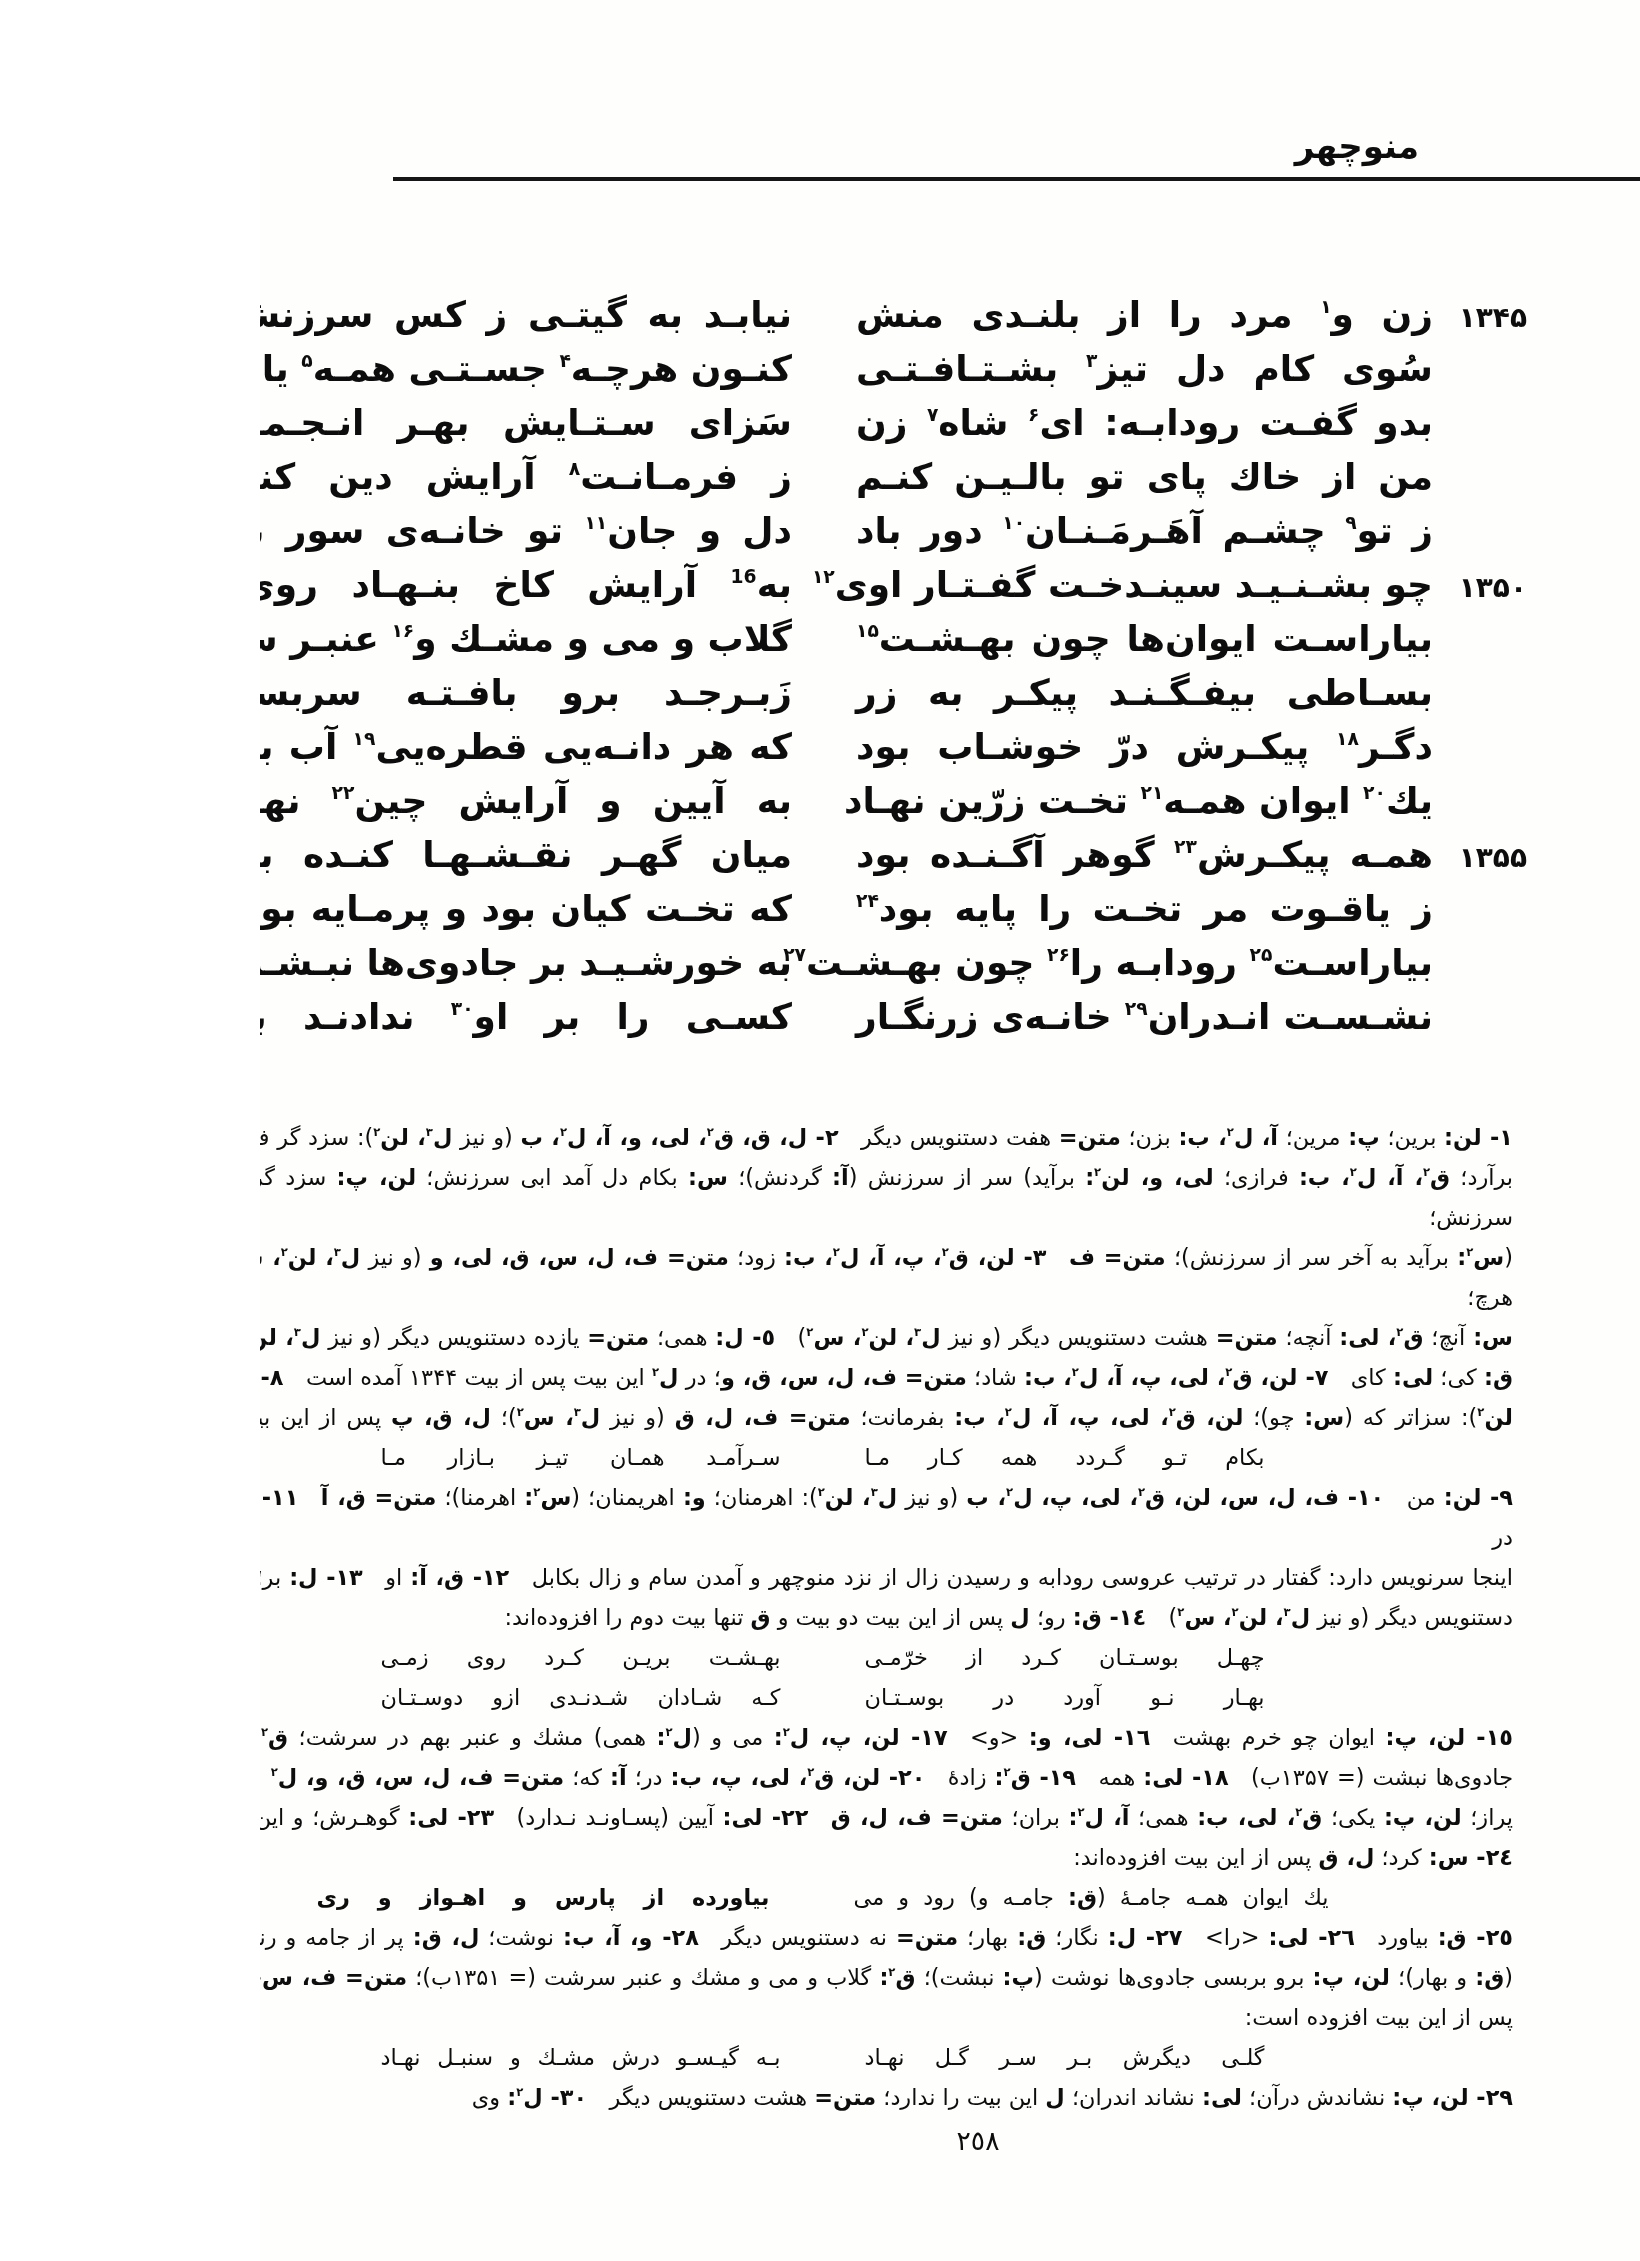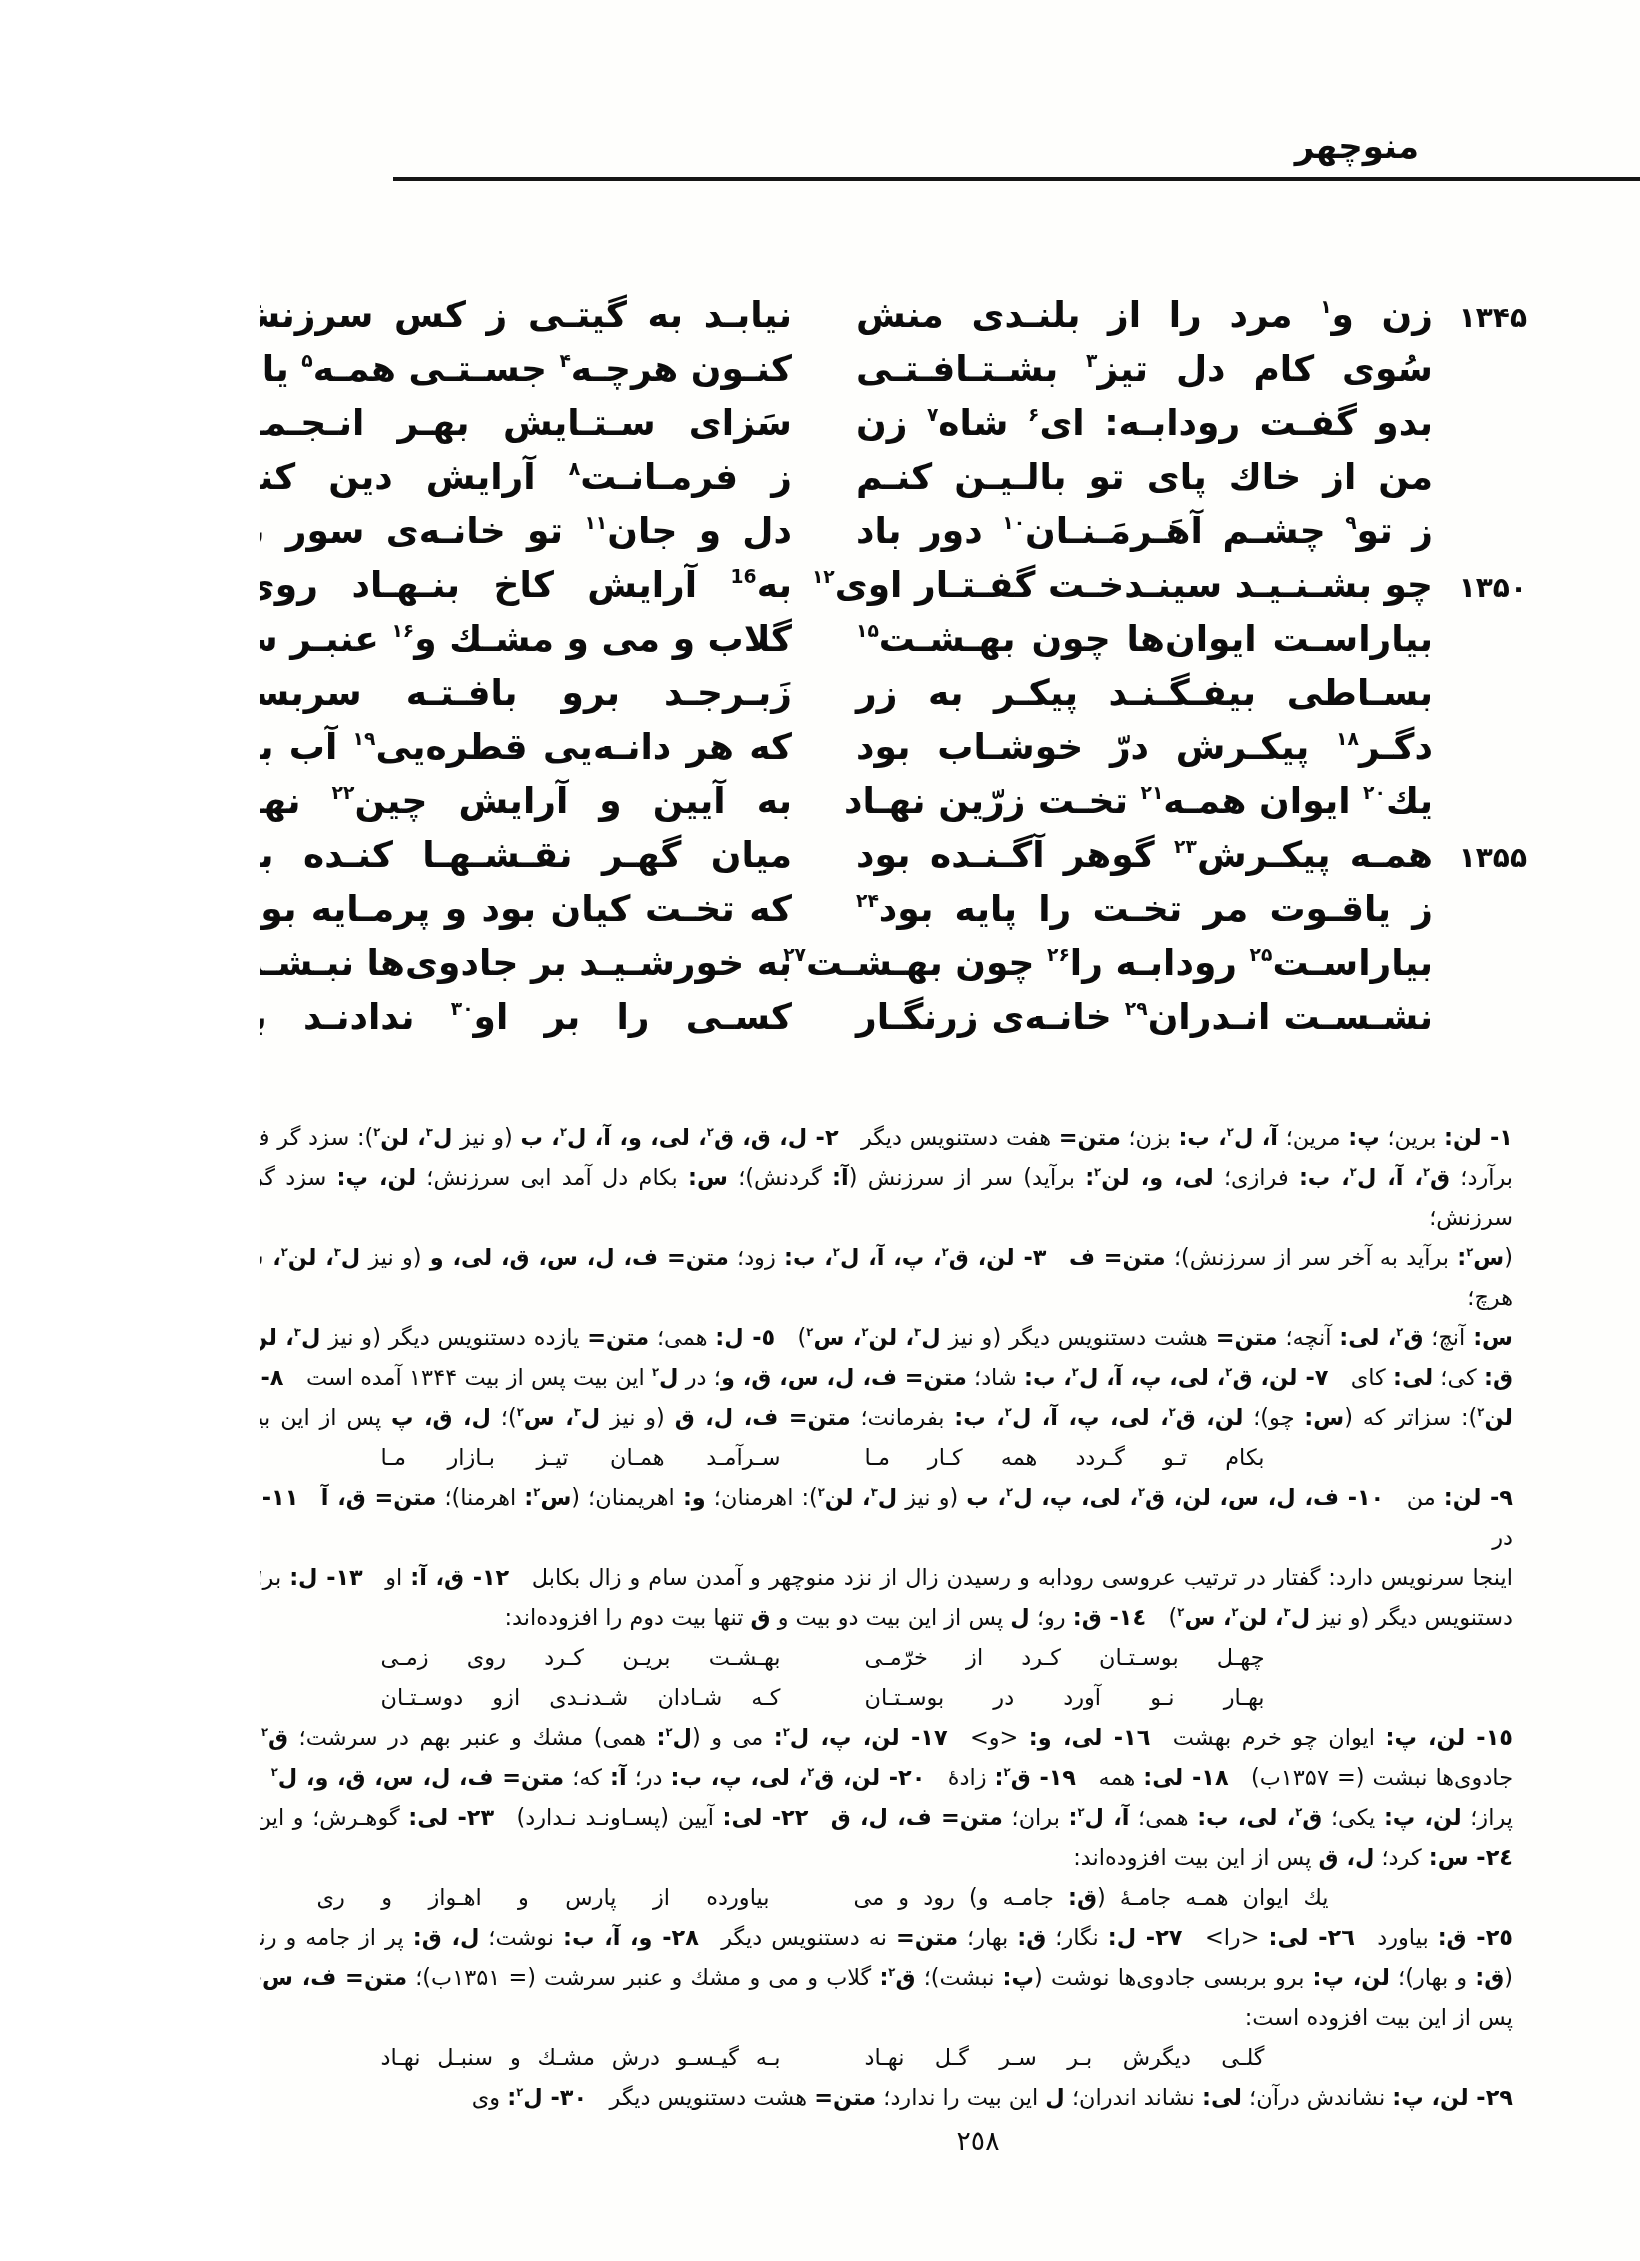--- a/index.html
+++ b/index.html
@@ -53,21 +53,21 @@
   .app-line b{font-weight:bold;}
   .app-verse{
     position:relative;
     display:flex;justify-content:center;gap:84px;
     height:40px;align-items:baseline;
   }
   .av-hemi{
     width:400px;text-align:justify;text-align-last:justify;white-space:nowrap;
   }
   .app-verse.wide .av-right{width:475px;}
-  .app-verse.wide .av-left{width:453px;}
+  .app-verse.wide .av-left{width:453px;font-weight:bold;}
   .stray-dot{position:absolute;left:1.4px;bottom:2.8px;font-size:22.4px;}
   
   .folio{
     position:absolute;bottom:105px;left:0;width:100%;
     text-align:center;font-size:26.6px;padding-left:28px;
   }
 </style>
 </head>
 <body>
 

